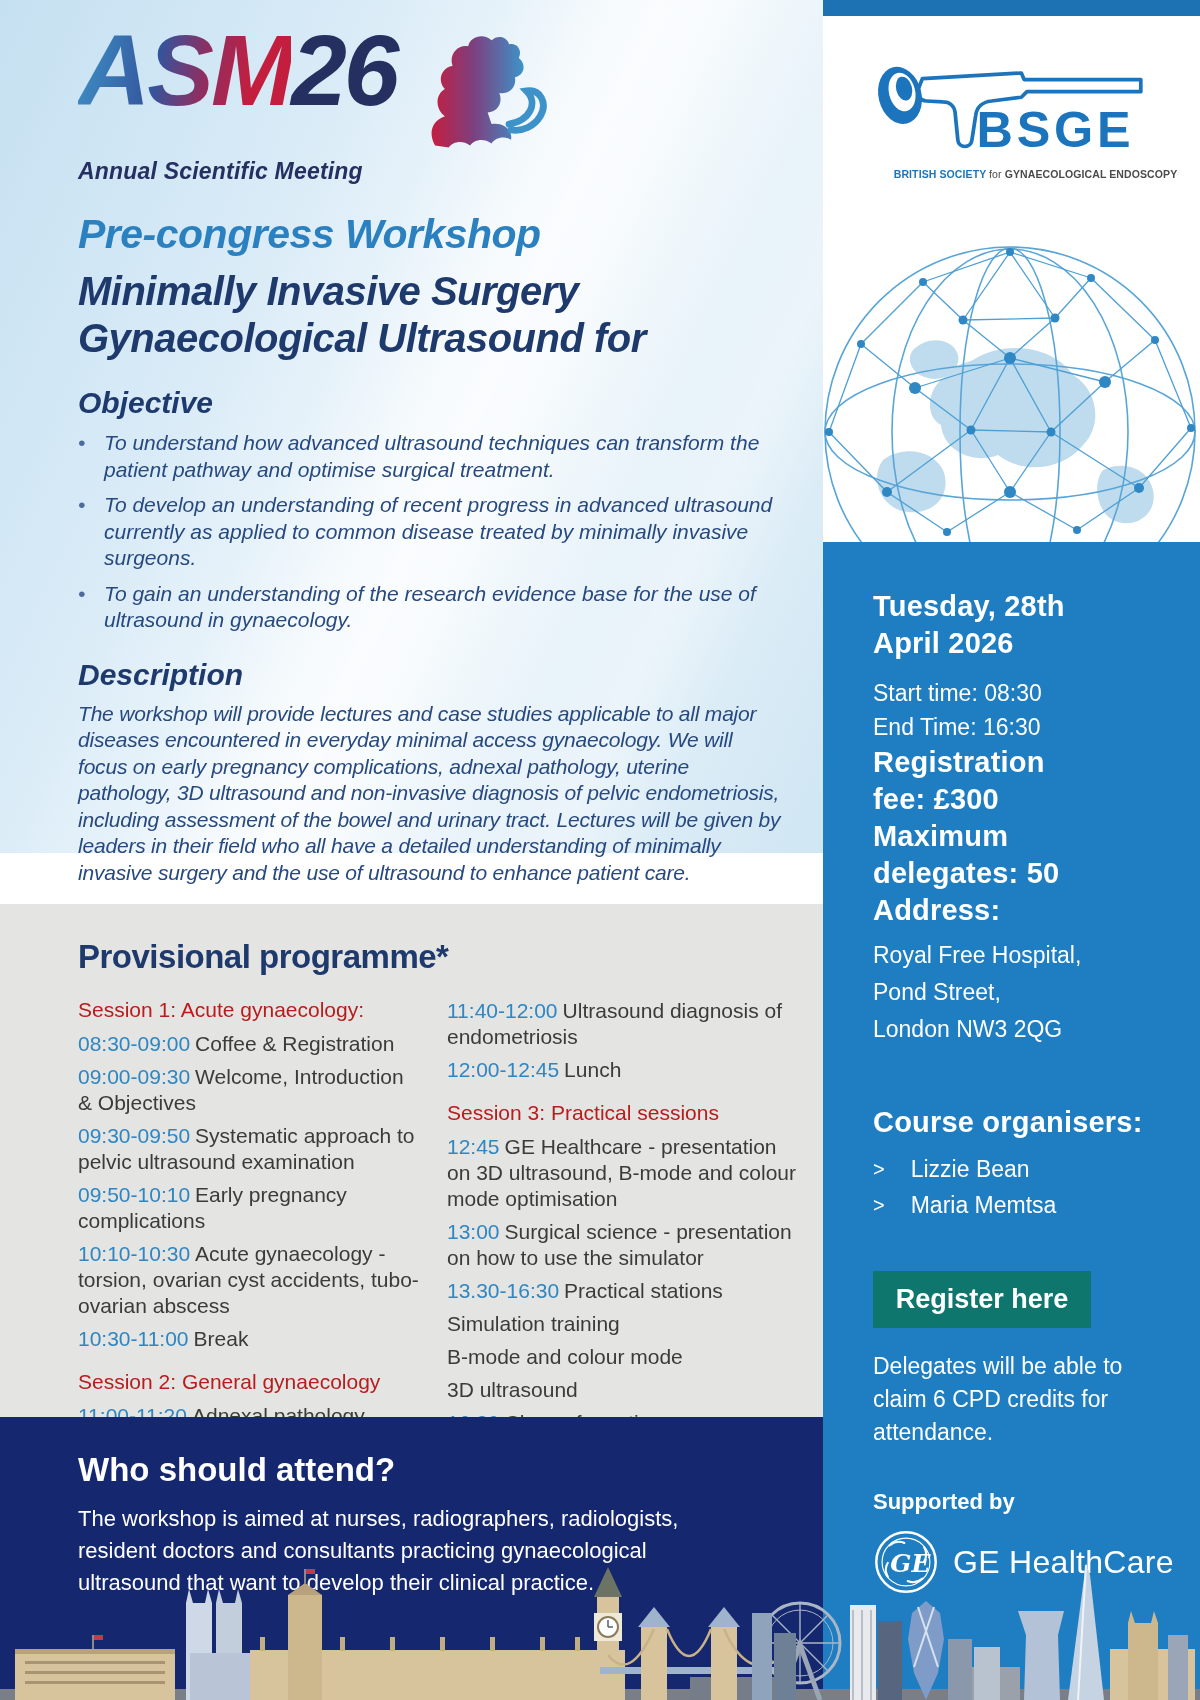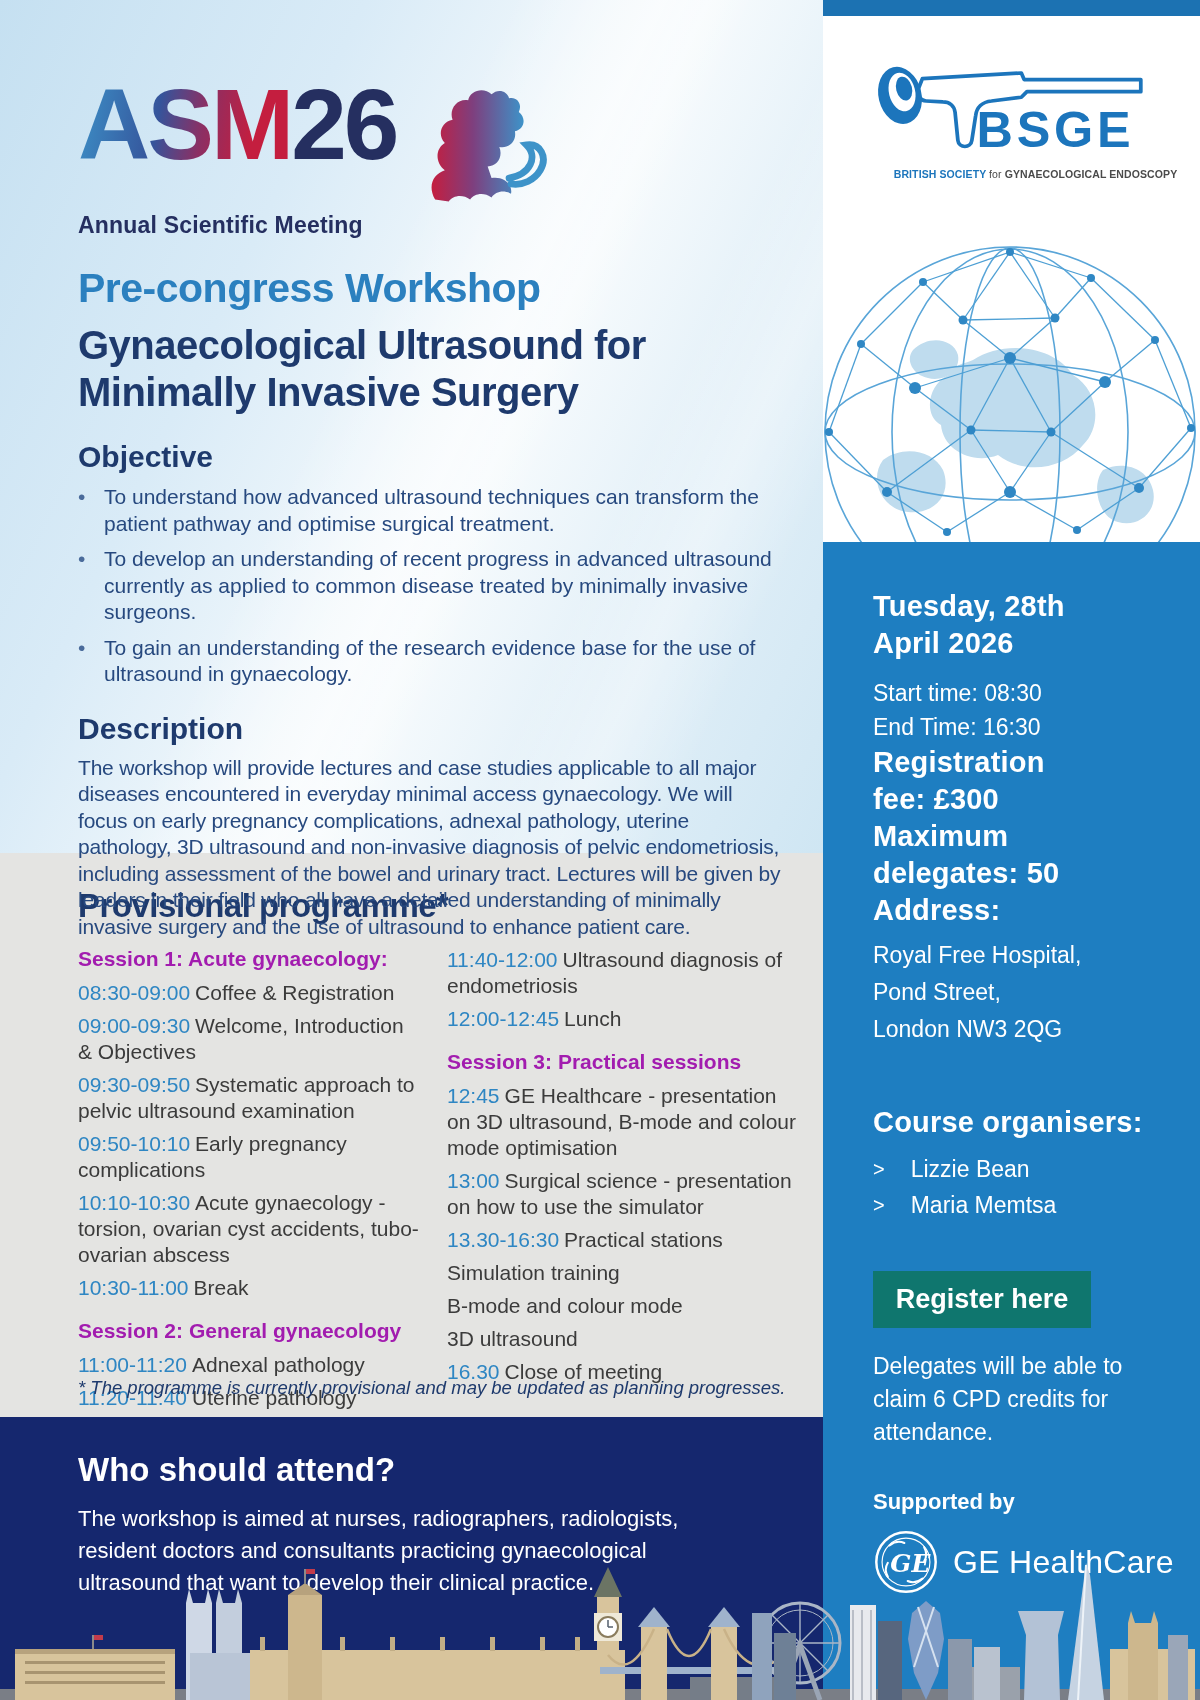--- a/index.html
+++ b/index.html
@@ -4,21 +4,21 @@
 <style>
   * { margin:0; padding:0; box-sizing:border-box; }
   body { font-family:"Liberation Sans", sans-serif; background:#ffffff; }
   #page { position:relative; width:1200px; height:1700px; overflow:hidden; background:#fff; }
 
   
   .hero { position:absolute; left:0; top:0; width:823px; height:853px;
           background:linear-gradient(115deg,#c5e0f1 0%,#d9ebf7 30%,#eef6fb 48%,#f7fbfd 58%,#e3f0f8 75%,#cfe6f3 100%); }
   .hero::after { content:""; position:absolute; inset:0; pointer-events:none;
           background:linear-gradient(115deg, rgba(255,255,255,0) 42%, rgba(255,255,255,.55) 54%, rgba(255,255,255,0) 62%, rgba(255,255,255,0) 70%, rgba(255,255,255,.35) 78%, rgba(255,255,255,0) 86%); }
-  .hero-inner { position:relative; z-index:2; padding:78px 40px 0 78px; }
+  .hero-inner { position:relative; z-index:2; padding:24px 40px 0 78px;font-style:italic; }
 
   .asm-line { display:flex; align-items:flex-start; }
   .asm-letters { font-size:100px; font-weight:bold; line-height:0.92; letter-spacing:-3px; }
   .asm-word { color:#8c3a68; }
   @supports ((-webkit-background-clip:text) or (background-clip:text)) {
     .asm-word { background:linear-gradient(100deg,#3d93c9 0%,#35549b 38%,#8c2f63 58%,#c41e3f 80%);
                 -webkit-background-clip:text; background-clip:text; color:transparent; }
   }
   .asm-year { color:#252f60; }
   .asm-lion { margin-left:6px; margin-top:6px; }
@@ -26,26 +26,26 @@
 
   .kicker { margin-top:26px; font-size:41px; font-weight:bold; color:#2b80bf; letter-spacing:-0.5px; }
   .main-title { margin-top:10px; font-size:40px; font-weight:bold; color:#1e3a6d; line-height:47px; letter-spacing:-0.5px; }
 
   .h-sub { margin-top:24px; font-size:30px; font-weight:bold; color:#1e3a6d; }
   .obj-list { list-style:none; margin-top:10px; max-width:705px; }
   .obj-list li { display:flex; gap:16px; font-size:21px; line-height:26.5px; color:#27497f; margin-bottom:9px; }
   .obj-bullet { color:#4a6b9b; flex:0 0 10px; }
   .desc-par { margin-top:9px; max-width:712px; font-size:21px; line-height:26.5px; color:#27497f; letter-spacing:-0.2px; }
 
-  .programme { position:absolute; left:0; top:853px; width:823px; height:564px; background:#e4e4e2; padding:34px 0 0 78px; }
+  .programme { position:absolute; left:0; top:904px; width:823px; height:564px; background:#e4e4e2; padding:34px 0 0 78px; }
   .prog-heading { font-size:33px; font-weight:bold; color:#1e3a6d; letter-spacing:-0.5px; }
   .prog-cols { display:flex; gap:24px; margin-top:22px; }
   .prog-col-left { width:345px; }
   .prog-col-right { width:356px; }
-  .prog-session { font-size:21px; font-weight:bold; color:#a21caf; margin:18px 0 9px; }
+  .prog-session { font-size:21px; font-weight:normal; color:#b91c1c; margin:18px 0 9px; }
   .prog-col > :first-child { margin-top:0; }
   .prog-item { font-size:21px; line-height:26px; color:#3b3b3b; margin-bottom:7px; }
   .prog-time { color:#2e86c3; }
   .prog-time:not(:empty) { margin-right:5px; }
   .prog-footnote { position:absolute; left:78px; bottom:18px; font-size:18.5px; font-style:italic; color:#1e3a6d; }
 
   .attend { position:absolute; left:0; top:1417px; width:823px; height:283px; background:#15276e; padding:34px 0 0 78px; }
   .attend-heading { font-size:33px; font-weight:bold; color:#ffffff; }
   .attend-par { margin-top:14px; max-width:648px; font-size:22px; line-height:32px; color:#ffffff; }
 
@@ -97,22 +97,22 @@
             </linearGradient>
           </defs>
           <path fill="url(#liong)" d="M34,118 C26,104 32,92 44,88 C34,80 34,66 44,60 C36,52 40,38 52,36 C48,26 56,14 68,16 C70,6 84,2 92,10 C98,4 108,6 110,14 C118,12 124,20 120,28 C128,34 126,46 116,48 C118,58 110,66 100,64 C104,74 98,84 88,84 L92,96 C104,94 114,102 112,112 C104,108 96,110 92,116 C84,110 74,112 70,118 C62,112 52,114 48,120 Z"></path>
           <path fill="none" stroke="#3d93c9" stroke-width="7" stroke-linecap="round" d="M110,96 C132,92 140,74 128,62 C142,60 150,74 142,88 C136,98 124,104 112,102"></path>
         </svg>
       </div>
       <div class="asm-subtitle">Annual Scientific Meeting</div>
 
       <div class="kicker">Pre-congress Workshop</div>
       <div class="main-title">
+        <div>Minimally Invasive Surgery</div>
         <div>Gynaecological Ultrasound for</div>
-        <div>Minimally Invasive Surgery</div>
       </div>
 
       <div class="h-sub">Objective</div>
       <ul class="obj-list">
         <li>
             <span class="obj-bullet">•</span>
             <span>To understand how advanced ultrasound techniques can transform the patient pathway and optimise surgical treatment.</span>
           </li>
         <li>
             <span class="obj-bullet">•</span>

